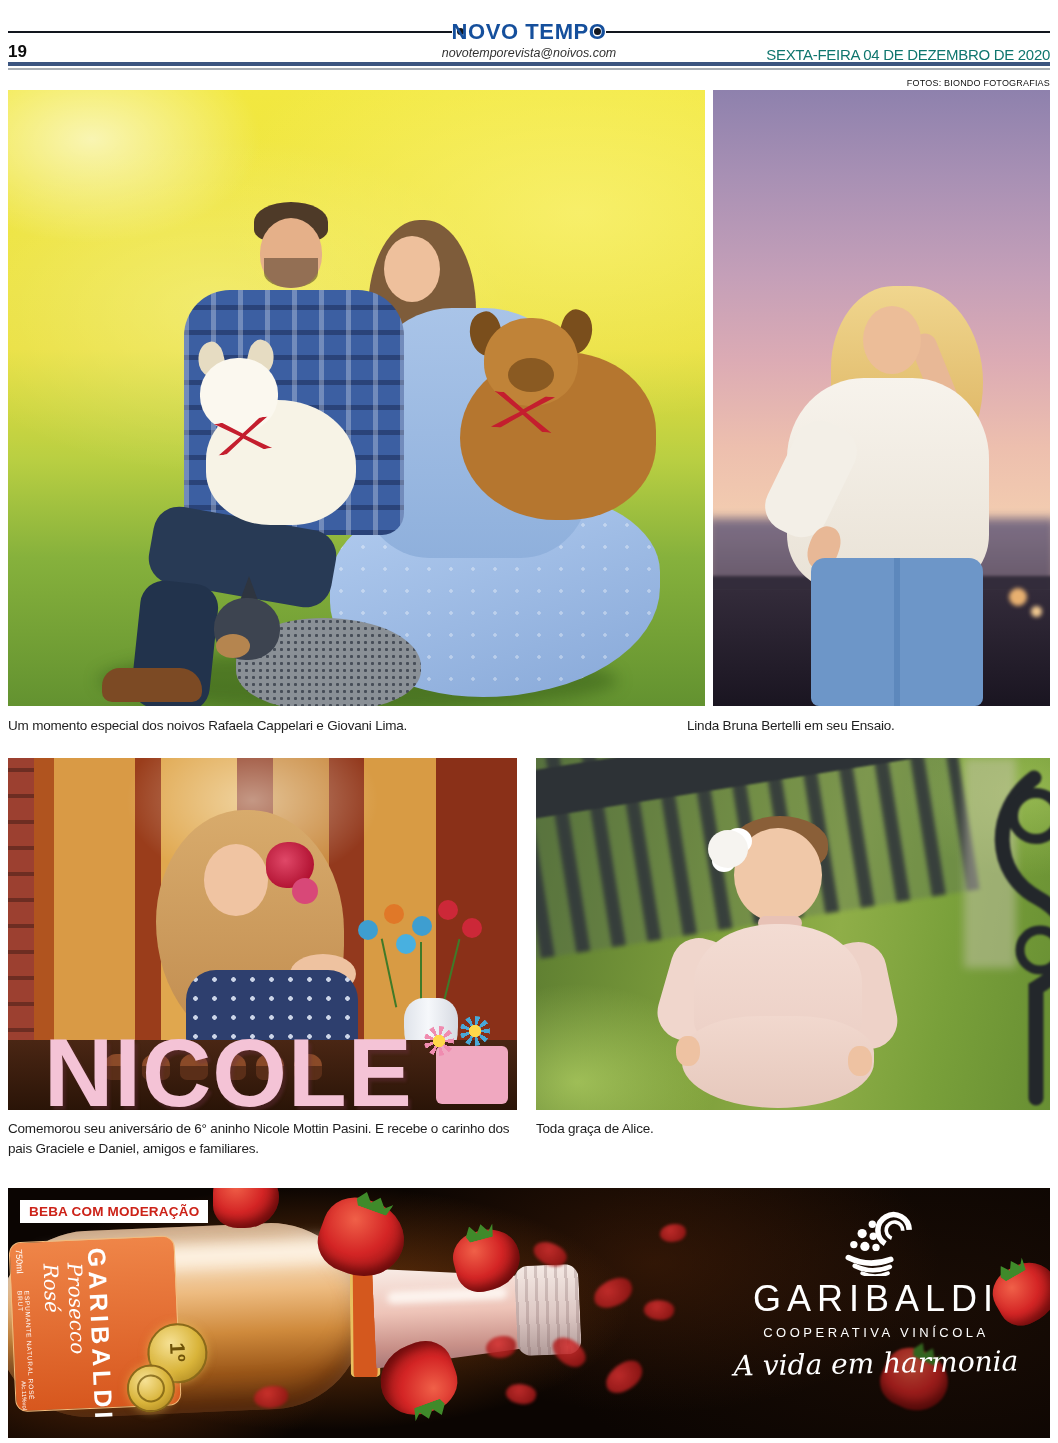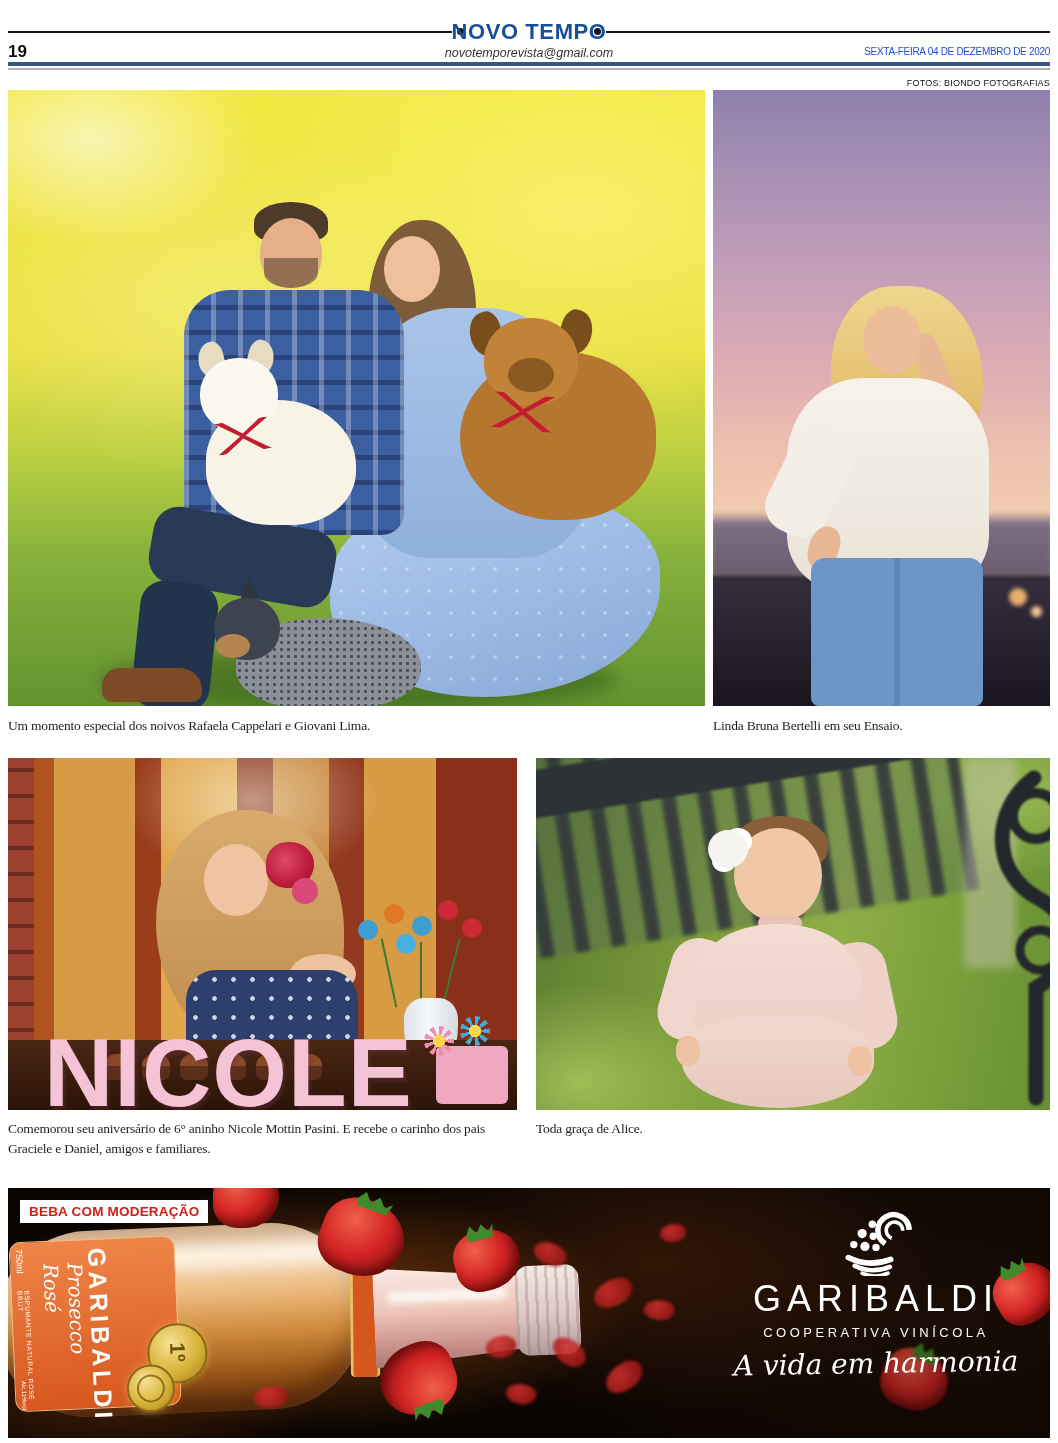--- a/index.html
+++ b/index.html
@@ -10,28 +10,28 @@
     font-size:22px;font-weight:bold;color:#154f9c;letter-spacing:.6px;}
   .mast-rule{position:absolute;top:31px;height:2px;background:#12161e;}
   .mast-rule.left{left:8px;width:444px;}
   .mast-rule.right{left:606px;width:444px;}
   .mast-rule .dot{position:absolute;top:-3px;width:7px;height:7px;border-radius:50%;background:#12161e;}
   .mast-rule.left .dot{right:-12px;}
   .mast-rule.right .dot{left:-12px;}
   .page-number{position:absolute;left:8px;top:42px;font-size:17px;font-weight:bold;color:#0c0c0c;}
   .mast-email{position:absolute;left:0;right:0;top:46px;text-align:center;
     font-style:italic;font-size:12.5px;color:#333;}
-  .mast-date{position:absolute;right:8px;top:46px;font-size:10px;color:#1d4ed8;letter-spacing:-.3px;}
+  .mast-date{position:absolute;right:8px;top:46px;font-size:15px;color:#0f766e;letter-spacing:-.3px;}
   .double-rule{position:absolute;left:8px;right:8px;top:62px;}
   .double-rule .bar1{height:4px;background:#3b5580;}
   .double-rule .bar2{height:2px;background:#aab0b6;margin-top:2px;}
   .photo-credit{position:absolute;right:8px;top:78px;font-size:9px;color:#111;letter-spacing:.2px;padding-left:27px;}
   
   .photo{position:absolute;overflow:hidden;background:#ccc;}
-  .caption{position:absolute;font-size:13.5px;color:#1e1e1e;letter-spacing:-.2px;line-height:1.45;font-family:Liberation Serif, serif;}
+  .caption{position:absolute;font-size:13.5px;color:#1e1e1e;letter-spacing:-.2px;line-height:1.45;}
   .sh{position:absolute;}
   
   .p1{left:8px;top:90px;width:697px;height:616px;
     background:
       radial-gradient(ellipse 260px 160px at 12% 8%, rgba(255,255,255,.6), transparent 65%),
       radial-gradient(ellipse 520px 300px at 82% 20%, rgba(255,248,140,.55), transparent 70%),
       radial-gradient(ellipse 420px 240px at 30% 35%, rgba(255,255,200,.35), transparent 70%),
       linear-gradient(180deg,#f2e840 0%,#e9df3e 42%,#b9cf42 60%,#86b13c 76%,#639230 100%);}
   .p1 .ground-shadow{left:90px;top:560px;width:520px;height:60px;border-radius:50%;
     background:rgba(25,60,10,.35);filter:blur(8px);}
@@ -205,21 +205,21 @@
 <div class="page">
 
   <div class="mast-rule left">
       <span class="dot"></span>
     </div>
   <div class="mast-title">NOVO TEMPO</div>
   <div class="mast-rule right">
       <span class="dot"></span>
     </div>
   <div class="page-number">19</div>
-  <div class="mast-email">novotemporevista@gmail.com</div>
+  <div class="mast-email">novotemporevista@noivos.com</div>
   <div class="mast-date">SEXTA-FEIRA 04 DE DEZEMBRO DE 2020</div>
   <div class="double-rule">
     <div class="bar1"></div>
     <div class="bar2"></div>
   </div>
   <div class="photo-credit">FOTOS: BIONDO FOTOGRAFIAS</div>
 
   <div class="photo p1">
     <div class="sh ground-shadow"></div>
     <div class="sh woman-skirt"></div>
@@ -259,21 +259,21 @@
     <div class="sh w2-hair"></div>
     <div class="sh w2-armup"></div>
     <div class="sh w2-face"></div>
     <div class="sh w2-blouse"></div>
     <div class="sh w2-sleeve"></div>
     <div class="sh w2-hand"></div>
     <div class="sh w2-jeans"></div>
   </div>
 
   <div class="caption" style="left:8px;top:716px;width:650px;">Um momento especial dos noivos Rafaela Cappelari e Giovani Lima.</div>
-  <div class="caption" style="left:713px;top:716px;width:337px;">Linda Bruna Bertelli em seu Ensaio.</div>
+  <div class="caption" style="left:687px;top:716px;width:337px;">Linda Bruna Bertelli em seu Ensaio.</div>
 
   <div class="photo p3">
     <div class="sh brick"></div>
     <div class="sh g-hair"></div>
     <div class="sh g-face"></div>
     <div class="sh g-flower"></div>
     <div class="sh g-flower2"></div>
     <div class="sh g-shoulder"></div>
     <div class="sh g-dress"></div>
     <div class="sh bouquet">

